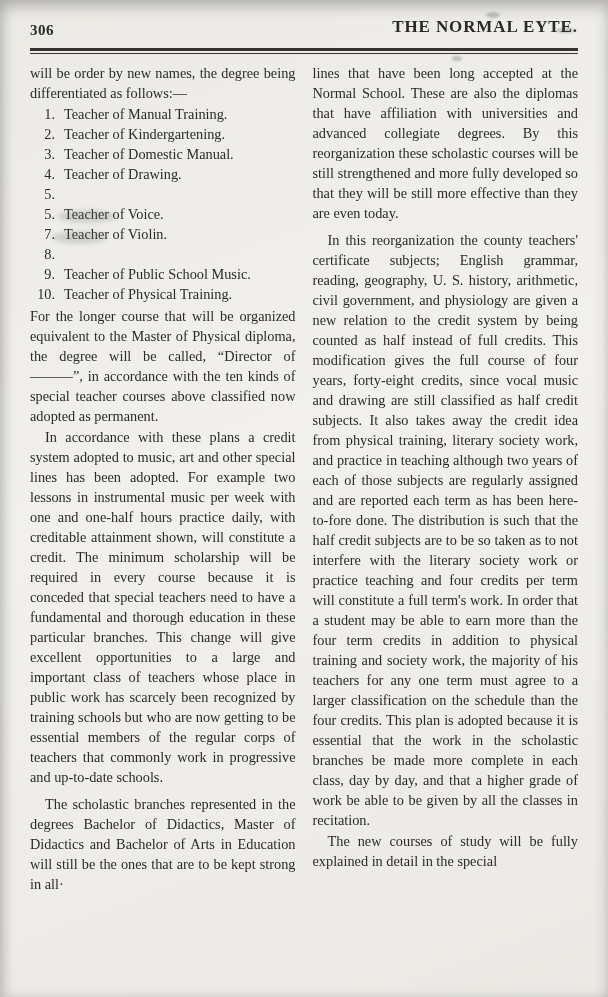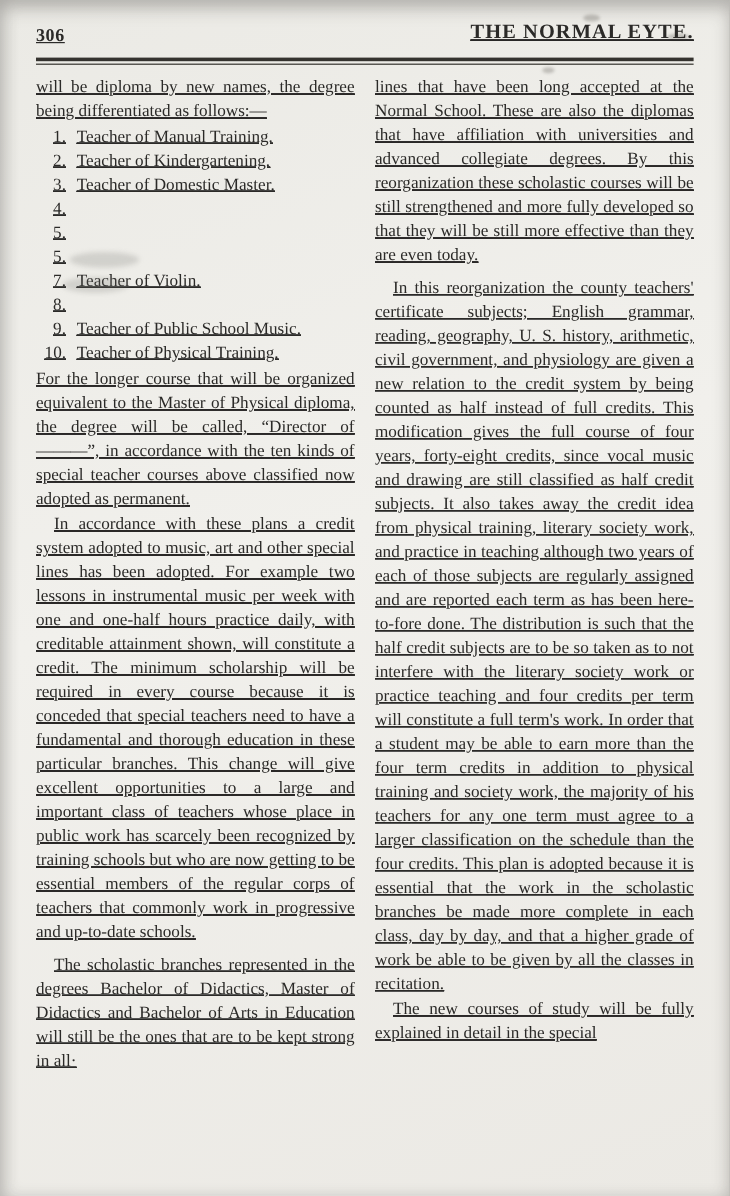--- a/index.html
+++ b/index.html
@@ -1,15 +1,15 @@
 <!DOCTYPE html>
 <html><head>
 <meta charset="utf-8">
 <style>
-  * { margin:0; padding:0; box-sizing:border-box;text-decoration:underline; }
+  * { margin:0; padding:0; box-sizing:border-box; }
   html, body { background:#c9c7c2; }
   .sheet {
     width:608px; height:997px; margin:0 auto; position:relative;
     background:linear-gradient(160deg, #ebeae5 0%, #f1f0ec 45%, #ebe9e4 100%);
     color:#2b2a28;
     font-family:"Liberation Serif","DejaVu Serif",serif;
     font-size:14.3px; line-height:20px;
     padding:12px 30px 10px 30px;
     overflow:hidden;
     box-shadow: inset 0 7px 14px rgba(60,58,55,.28), inset 5px 0 12px rgba(60,58,55,.12);
@@ -49,43 +49,45 @@
 
   <div class="header">
     <span class="page-num">306</span>
     <div class="title">THE NORMAL EYTE.</div>
   </div>
   <div class="rule"></div>
 
   <div class="columns">
 
     <div class="col">
-      <p>will be diploma by new names, the degree being differentiated as follows:—</p>
+      <p>will be order by new names, the degree being differentiated as follows:—</p>
 
       <div class="list">
         <div class="list-item">
           <span class="num">1.</span>
           <span class="txt">Teacher of Manual Training.</span>
         </div>
         <div class="list-item">
           <span class="num">2.</span>
           <span class="txt">Teacher of Kindergartening.</span>
         </div>
         <div class="list-item">
           <span class="num">3.</span>
-          <span class="txt">Teacher of Domestic Master.</span>
+          <span class="txt">Teacher of Domestic Manual.</span>
         </div>
         <div class="list-item">
           <span class="num">4.</span>
+          <span class="txt">Teacher of Drawing.</span>
         </div>
         <div class="list-item">
           <span class="num">5.</span>
         </div>
         <div class="list-item">
           <span class="num">5.</span>
+          <span class="txt">Teacher of Voice.</span>
         </div>
         <div class="list-item">
           <span class="num">7.</span>
           <span class="txt">Teacher of Violin.</span>
         </div>
         <div class="list-item hang2">
           <span class="num">8.</span>
         </div>
         <div class="list-item">
           <span class="num">9.</span>

